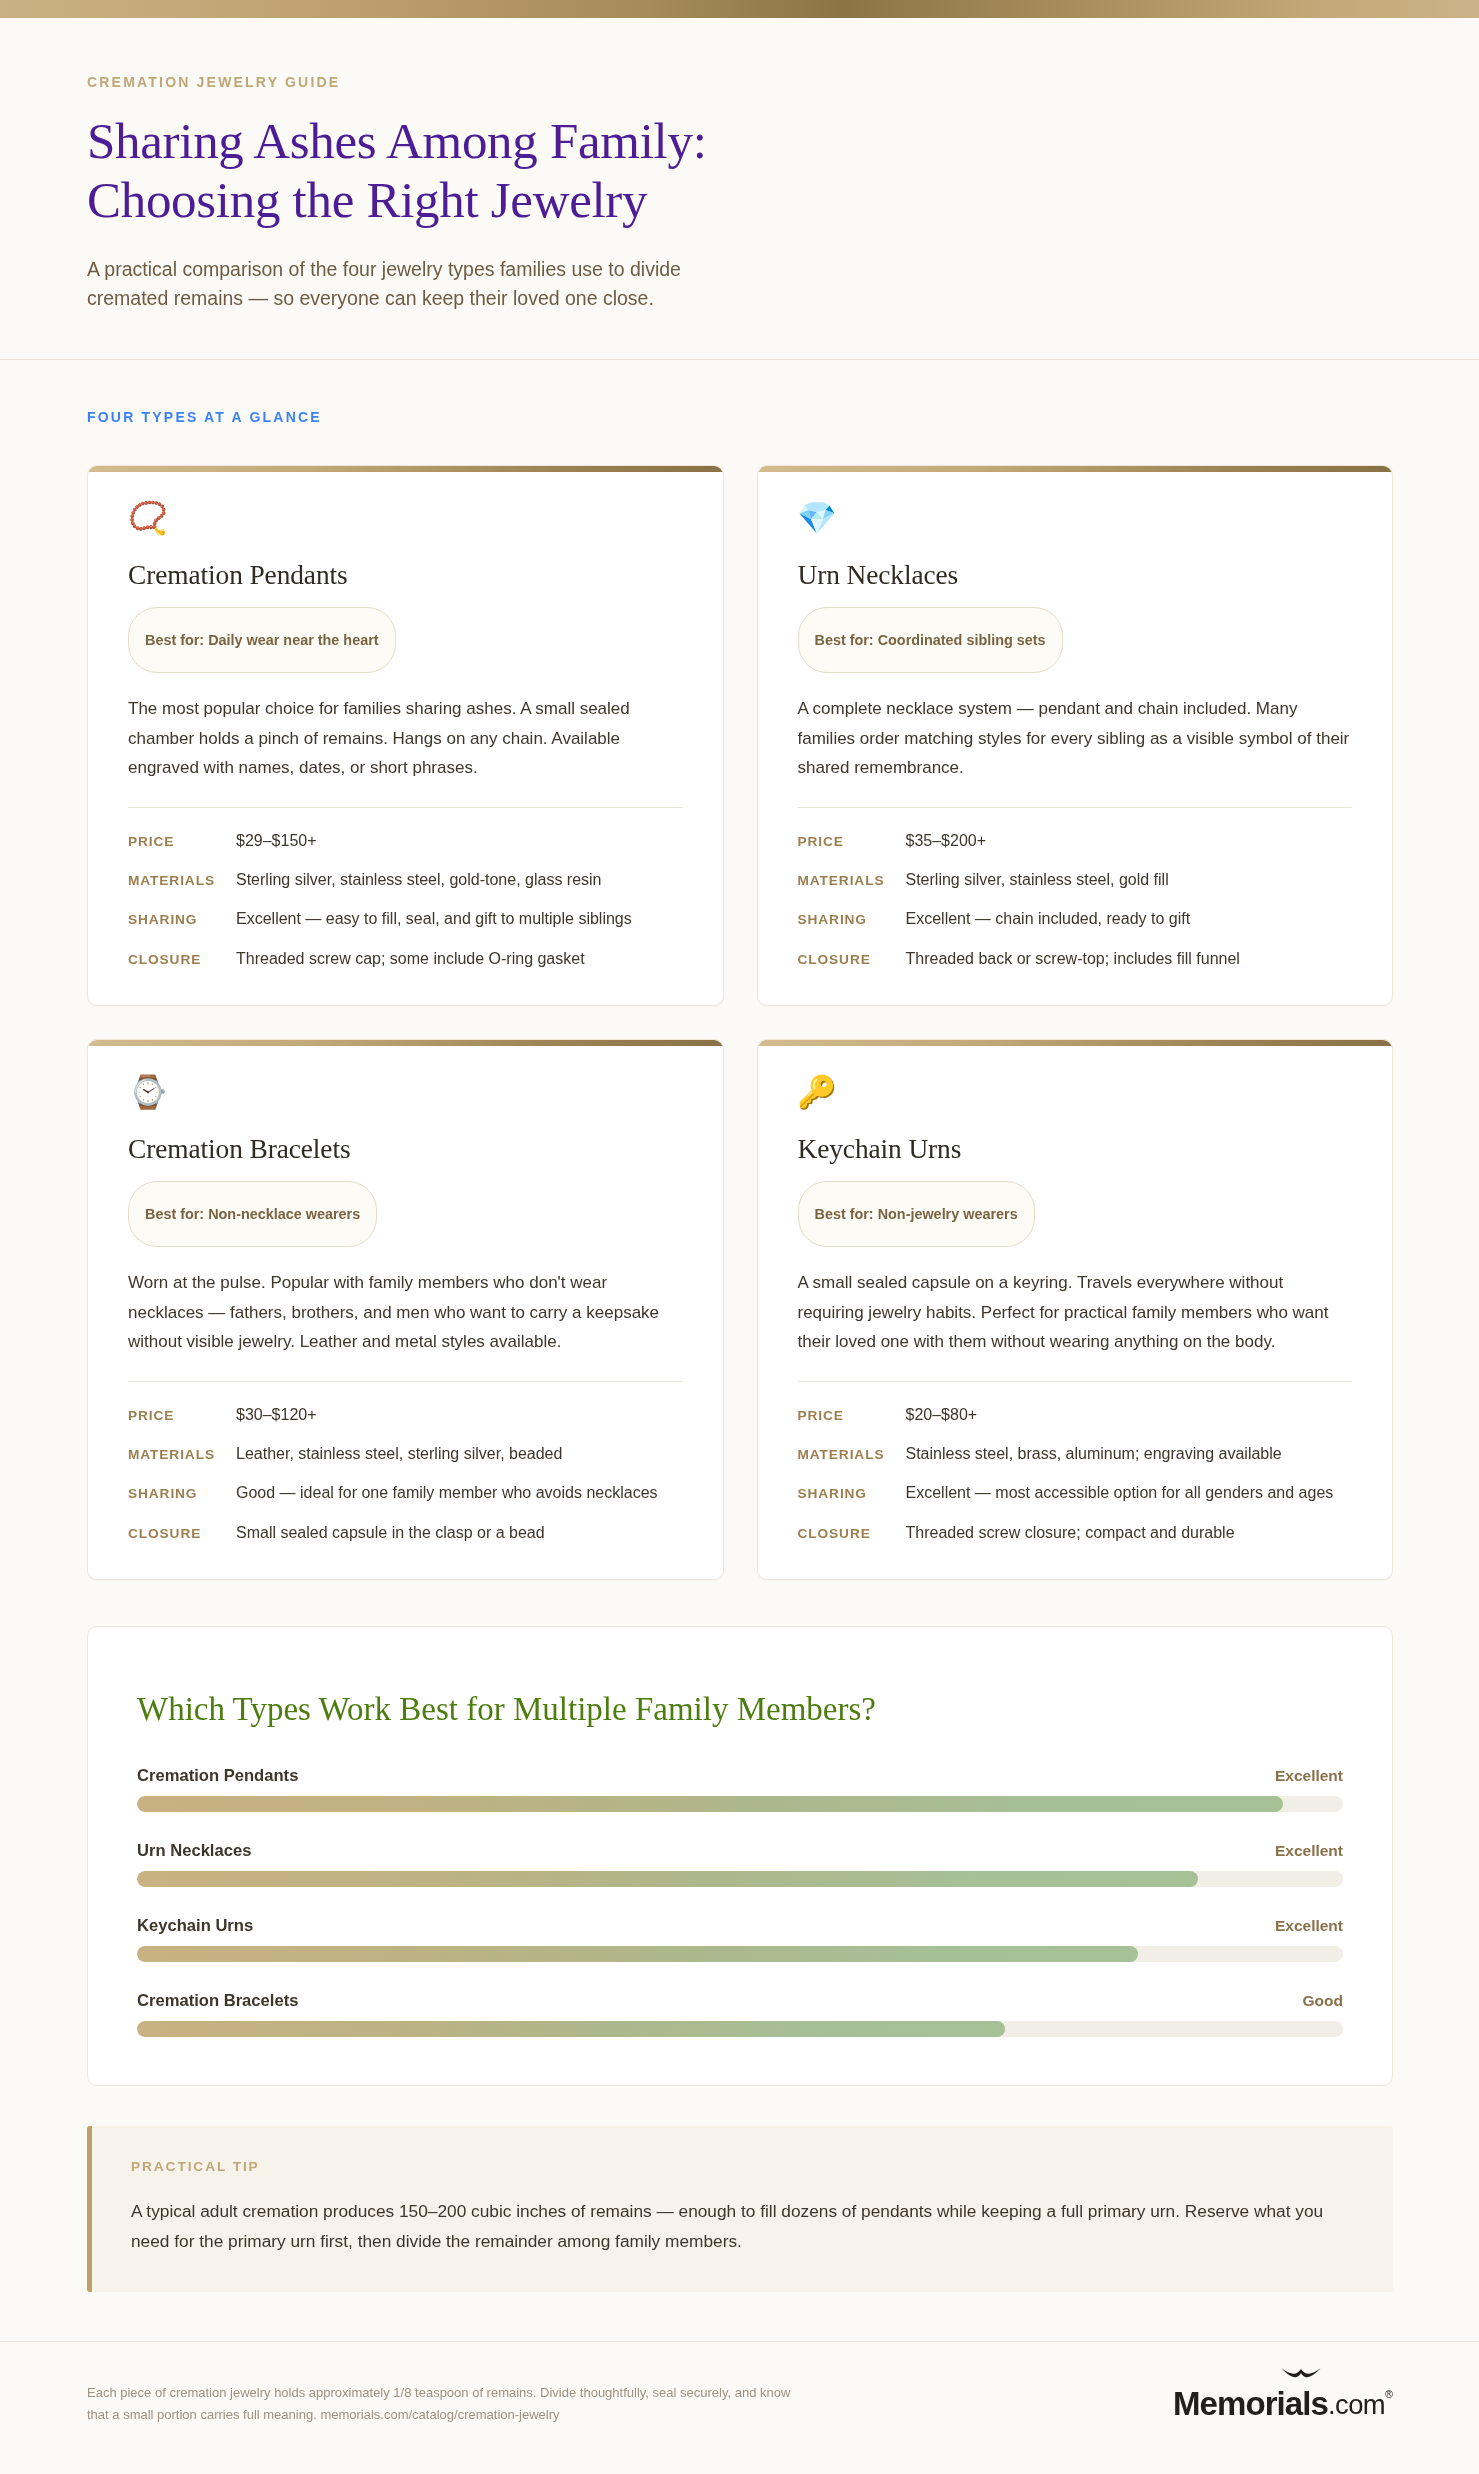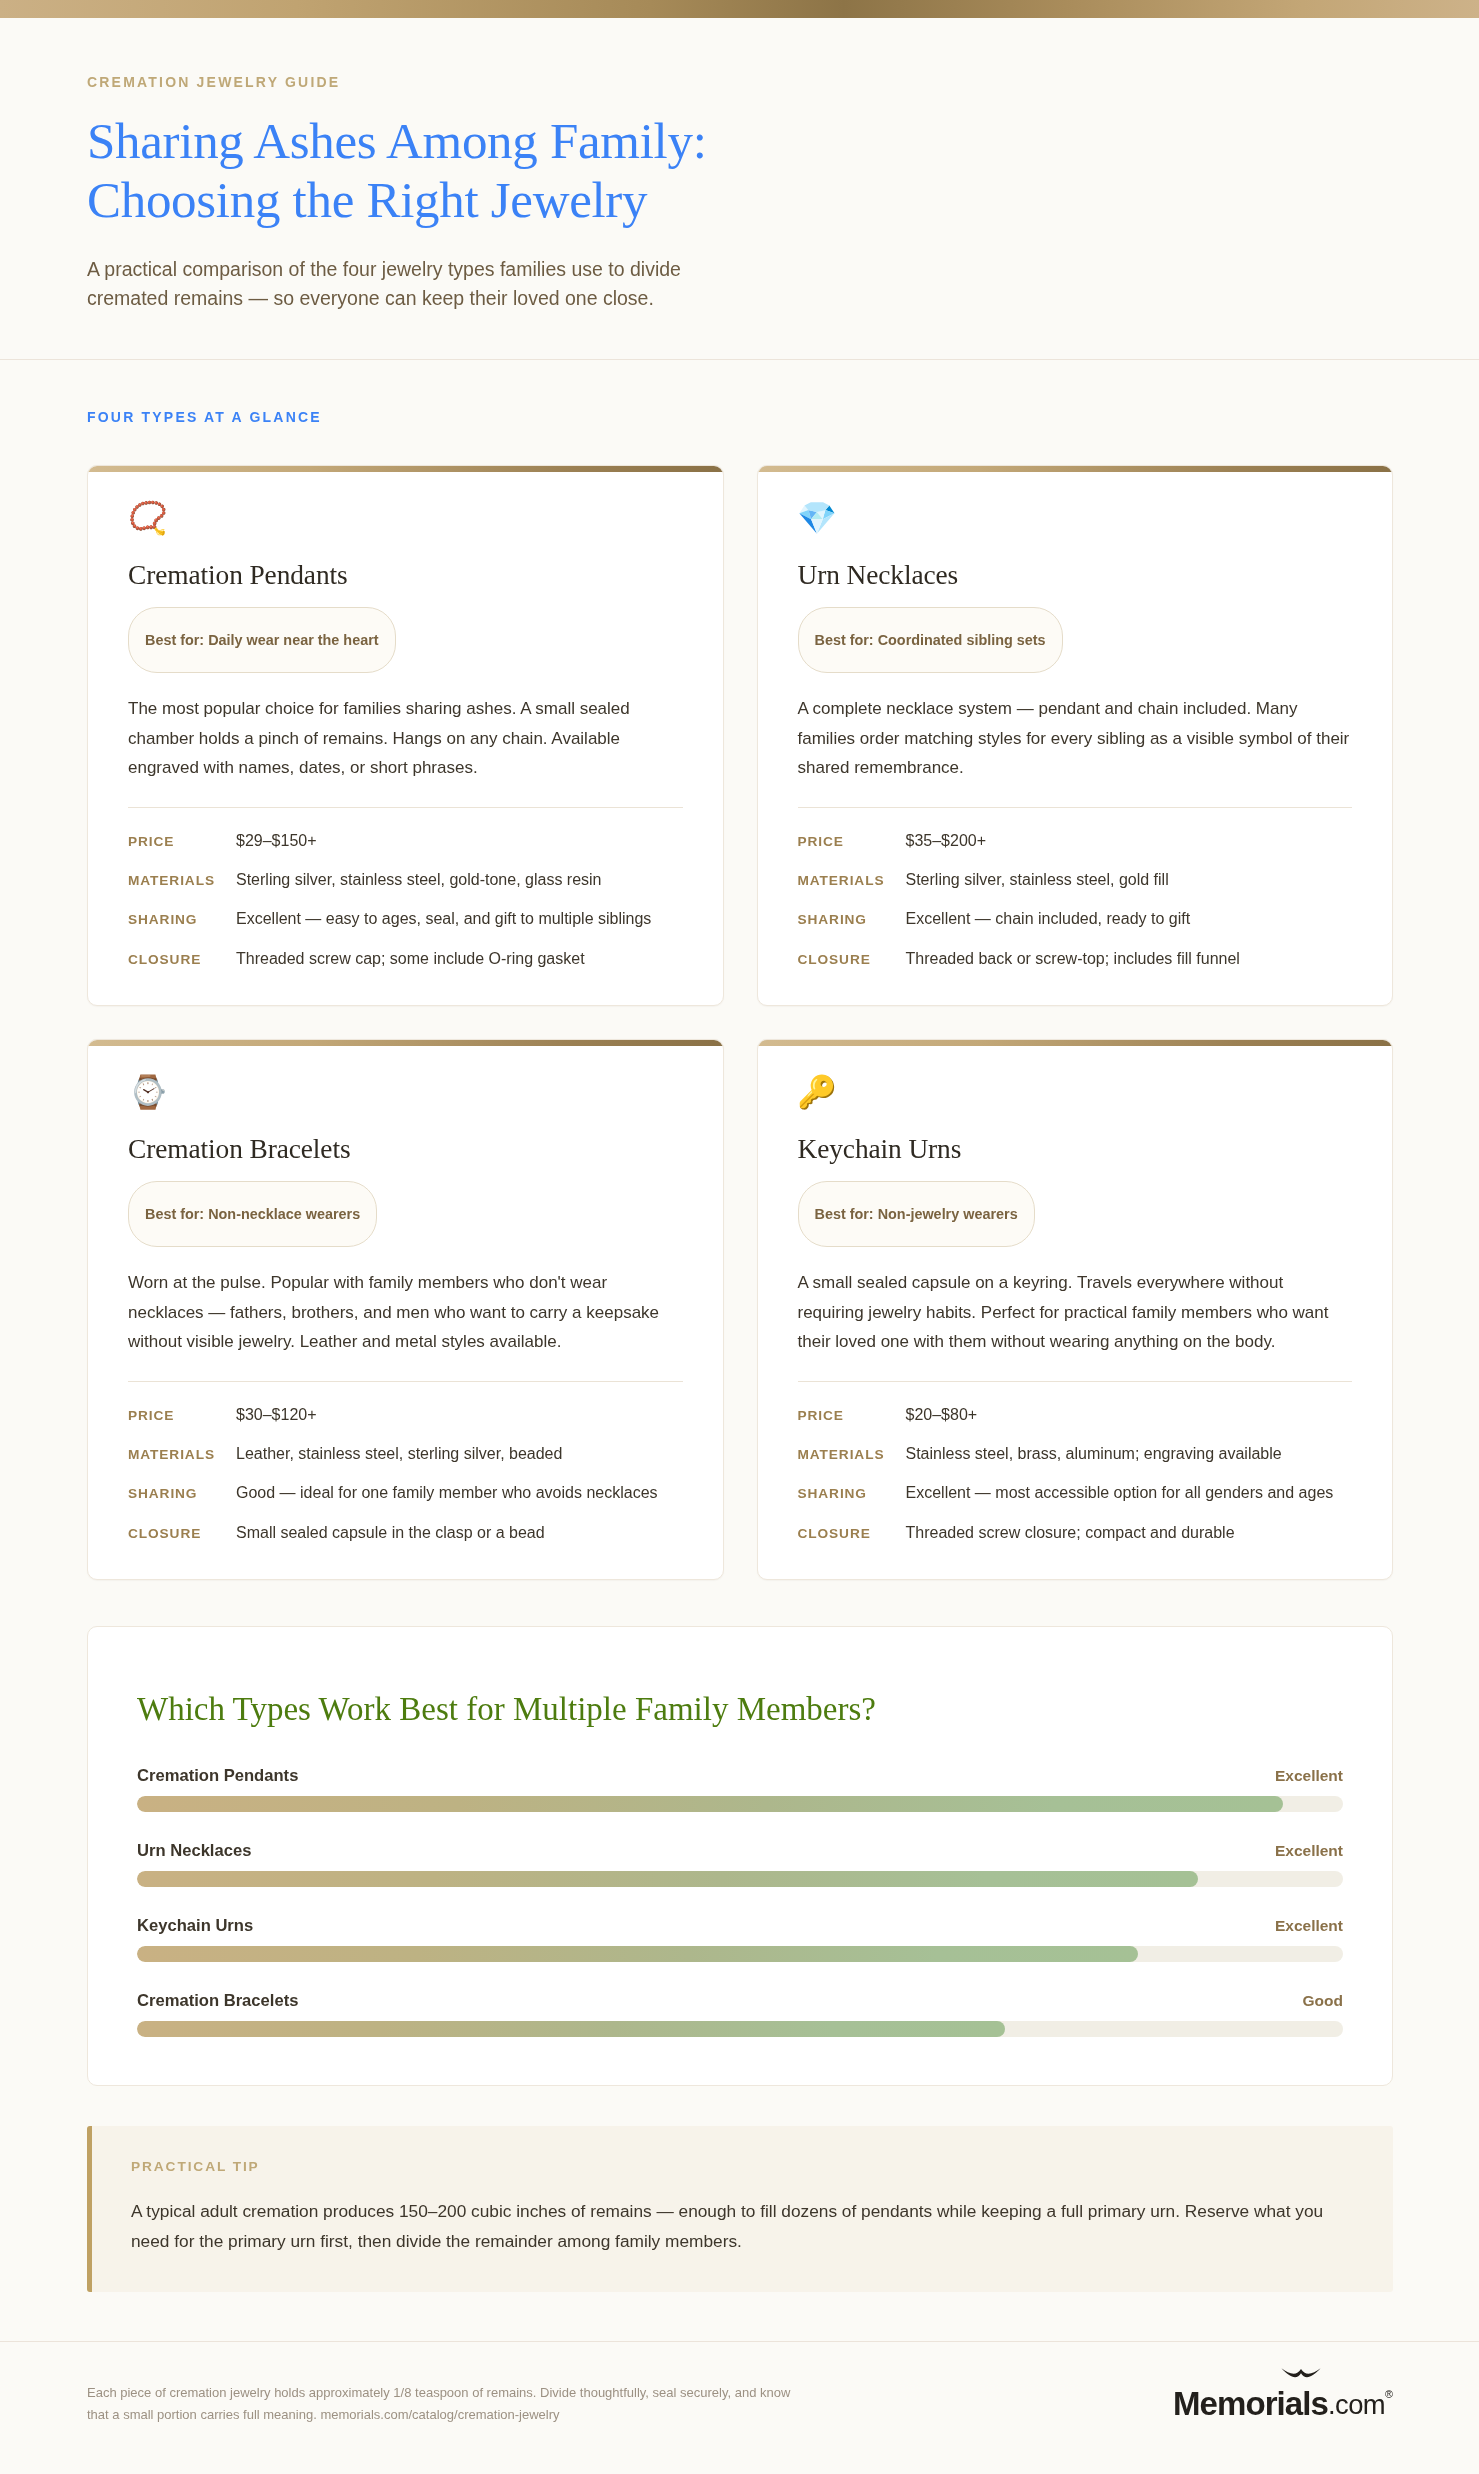--- a/index.html
+++ b/index.html
@@ -49,21 +49,21 @@
     font-size: 14px;
     font-weight: 700;
     letter-spacing: 2.2px;
     color: #bfa877;
     text-transform: uppercase;
   }
   .page-title {
     font-family: "Liberation Serif", serif;
     font-size: 51px;
     line-height: 1.16;
-    color: #3b82f6;
+    color: #4c1d95;
     font-weight: 400;
     margin-top: 21.7px;
     letter-spacing: -0.3px;
   }
   .subtitle {
     margin-top: 24.5px;
     font-size: 19.5px;
     line-height: 1.52;
     color: #6d5c43;
     max-width: 671px;
@@ -319,21 +319,21 @@
     <div class="spec">
       <div class="spec-key">PRICE</div>
       <div class="spec-val">$29–$150+</div>
     </div>
     <div class="spec">
       <div class="spec-key">MATERIALS</div>
       <div class="spec-val">Sterling silver, stainless steel, gold-tone, glass resin</div>
     </div>
     <div class="spec">
       <div class="spec-key">SHARING</div>
-      <div class="spec-val">Excellent — easy to ages, seal, and gift to multiple siblings</div>
+      <div class="spec-val">Excellent — easy to fill, seal, and gift to multiple siblings</div>
     </div>
     <div class="spec">
       <div class="spec-key">CLOSURE</div>
       <div class="spec-val">Threaded screw cap; some include O-ring gasket</div>
     </div>
   </div>
 
   <div class="card">
     <span class="card-icon">💎</span>
     <div class="card-title">Urn Necklaces</div>

